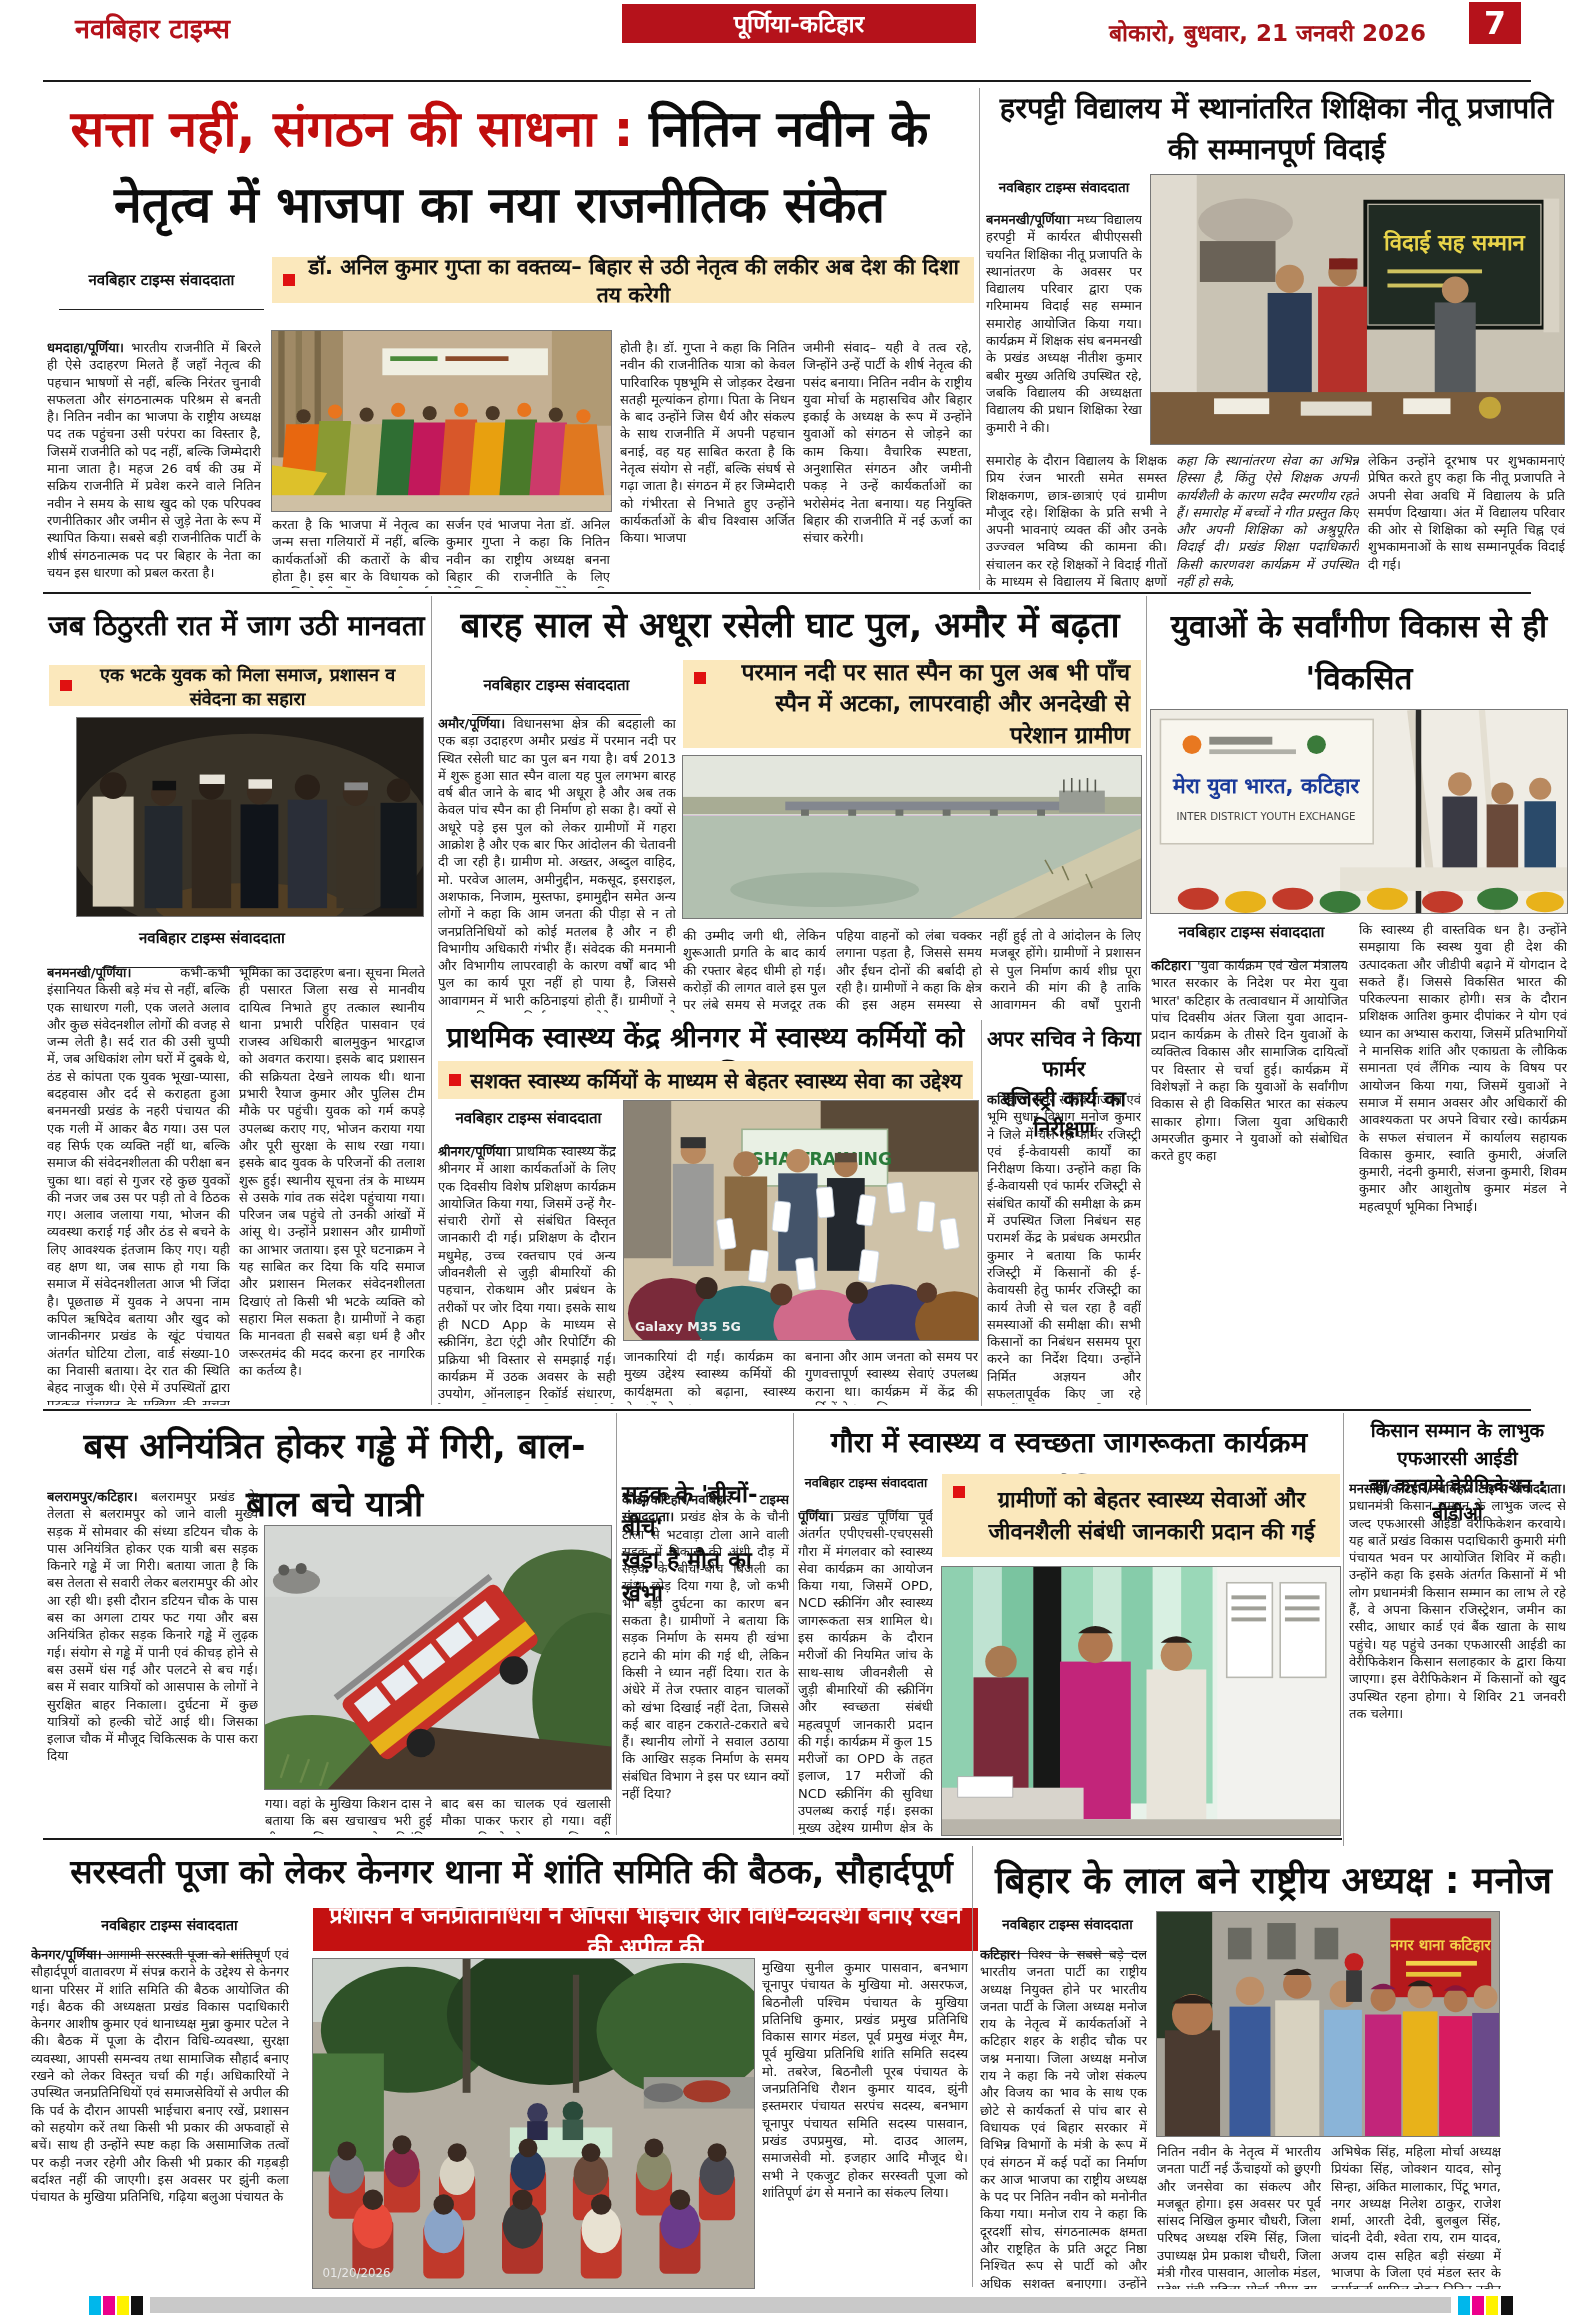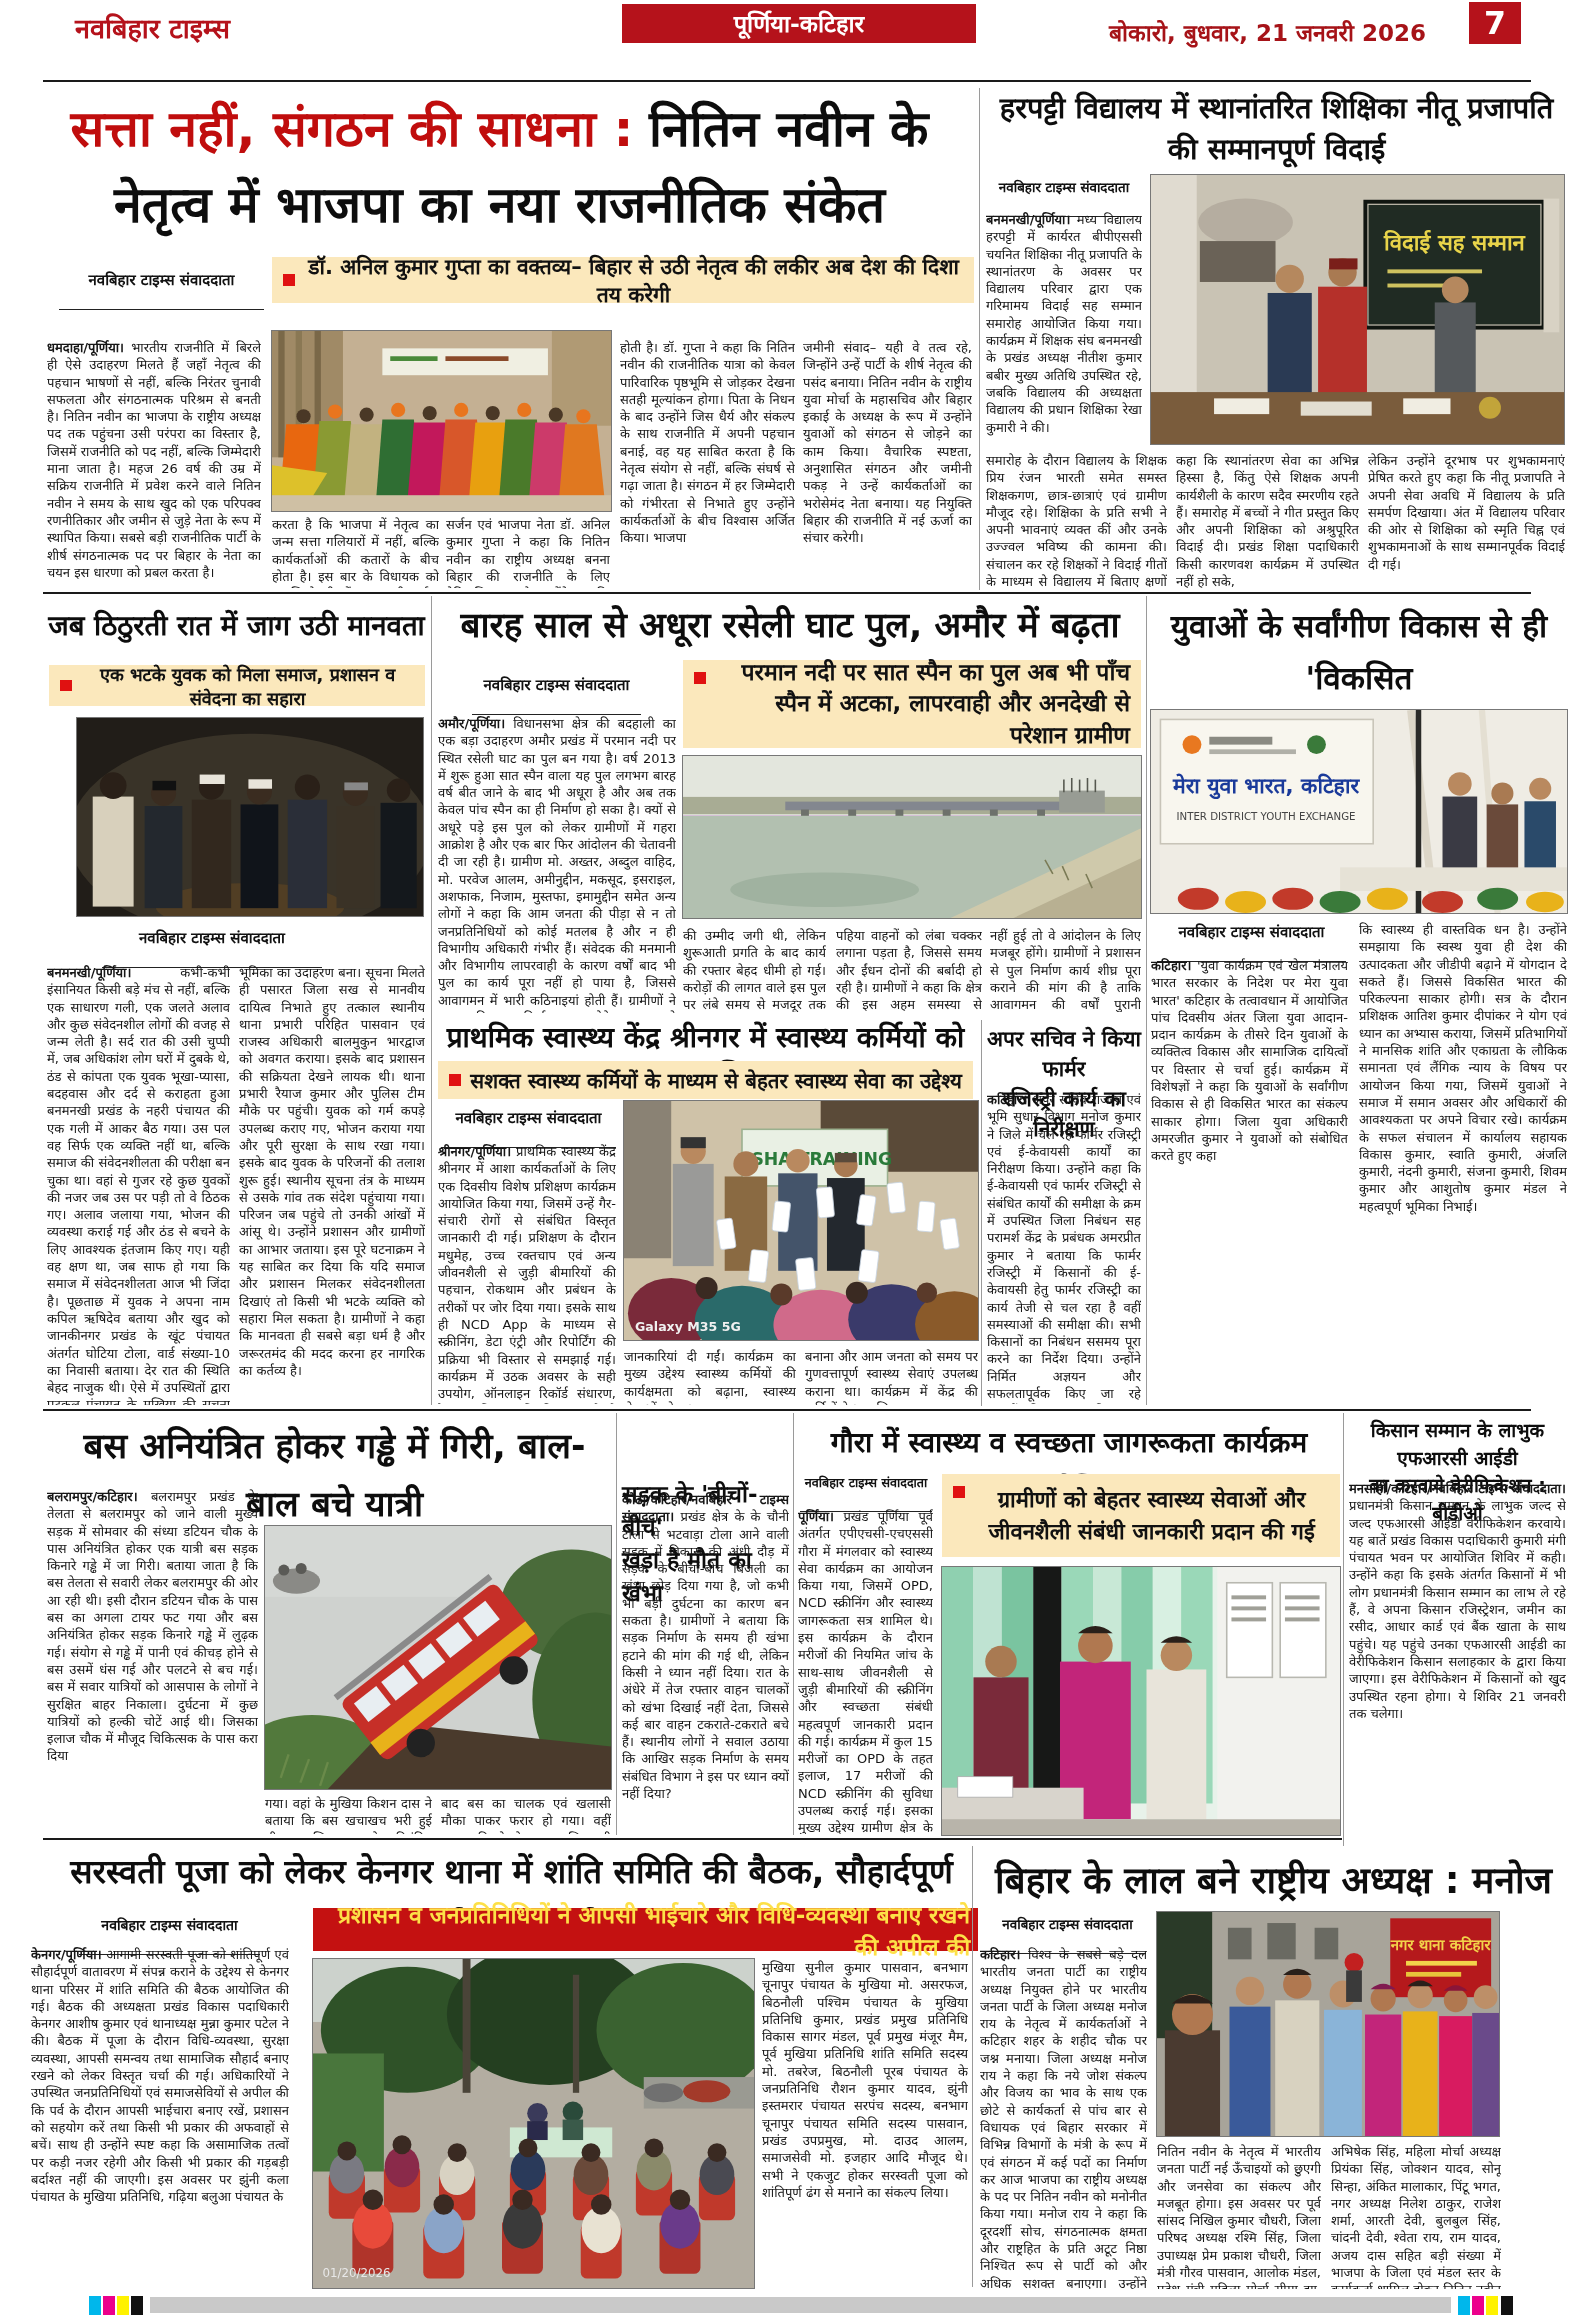--- a/index.html
+++ b/index.html
@@ -8,22 +8,22 @@
   .abs{position:absolute;}
   .h{position:absolute;font-weight:bold;color:#0d0d0d;text-align:center;}
   .col{position:absolute;font-size:13px;line-height:17.3px;text-align:justify;color:#161616;overflow:hidden;}
   .col .dl{font-weight:bold;}
   .byline{position:absolute;font-weight:bold;font-size:15px;text-align:center;color:#111;
           border-bottom:1.6px solid #222;padding-bottom:20px;}
   .kick{position:absolute;background:#fbe8bc;font-weight:bold;color:#111;
         display:flex;align-items:center;gap:9.4px;padding:3.1px 11px;box-sizing:border-box;}
   .kick .sq{width:11.8px;height:11.8px;background:#e01111;flex:0 0 auto;}
   .kick .kt{flex:1;text-align:center;}
-  .redbar{position:absolute;background:#c41111;color:#fde047;font-weight:bold;
-          display:flex;align-items:center;justify-content:center;text-align:right;box-sizing:border-box;padding:3.1px 7.9px;}
+  .redbar{position:absolute;background:#c41111;color:#ffffff;font-weight:bold;
+          display:flex;align-items:center;justify-content:center;text-align:center;box-sizing:border-box;padding:3.1px 7.9px;}
   .vr{position:absolute;width:1.2px;background:#9a9a9a;}
   .hr{position:absolute;height:2px;background:#1a1a1a;}
   .photo{position:absolute;overflow:hidden;background:#d946ef;outline:0.8px solid #777;}
   .photo svg{display:block;width:100%;height:100%;}
   .cbar{position:absolute;}
 </style>
 </head>
 <body>
 
 <div id="page">
@@ -130,21 +130,21 @@
         <rect x="320" y="284" width="60" height="20" fill="#f0ede2"></rect>
         <circle cx="430" cy="296" r="14" fill="#c2a43a"></circle>
     </svg>
   </div>
 
   <div class="col" style="left:986px;top:211px;width:156px;height:233px;">
     <span class="dl">बनमनखी/पूर्णिया।</span>
     <span>मध्य विद्यालय हरपट्टी में कार्यरत बीपीएससी चयनित शिक्षिका नीतू प्रजापति के स्थानांतरण के अवसर पर विद्यालय परिवार द्वारा एक गरिमामय विदाई सह सम्मान समारोह आयोजित किया गया। कार्यक्रम में शिक्षक संघ बनमनखी के प्रखंड अध्यक्ष नीतीश कुमार बबीर मुख्य अतिथि उपस्थित रहे, जबकि विद्यालय की अध्यक्षता विद्यालय की प्रधान शिक्षिका रेखा कुमारी ने की।</span>
   </div>
   <div class="col" style="left:986px;top:452px;width:181px;height:137px;">समारोह के दौरान विद्यालय के शिक्षक प्रिय रंजन भारती समेत समस्त शिक्षकगण, छात्र-छात्राएं एवं ग्रामीण मौजूद रहे। शिक्षिका के प्रति सभी ने अपनी भावनाएं व्यक्त कीं और उनके उज्ज्वल भविष्य की कामना की। संचालन कर रहे शिक्षकों ने विदाई गीतों के माध्यम से विद्यालय में बिताए क्षणों को याद किया। उन्होंने</div>
-  <div class="col" style="left:1176px;top:452px;width:183px;height:137px;">कहा कि स्थानांतरण सेवा का अभिन्न हिस्सा है, किंतु ऐसे शिक्षक अपनी कार्यशैली के कारण सदैव स्मरणीय रहते हैं। समारोह में बच्चों ने गीत प्रस्तुत किए और अपनी शिक्षिका को अश्रुपूरित विदाई दी। प्रखंड शिक्षा पदाधिकारी किसी कारणवश कार्यक्रम में उपस्थित नहीं हो सके,</div>
+  <div class="col" style="left:1176px;top:452px;width:183px;height:137px;font-style:italic;">कहा कि स्थानांतरण सेवा का अभिन्न हिस्सा है, किंतु ऐसे शिक्षक अपनी कार्यशैली के कारण सदैव स्मरणीय रहते हैं। समारोह में बच्चों ने गीत प्रस्तुत किए और अपनी शिक्षिका को अश्रुपूरित विदाई दी। प्रखंड शिक्षा पदाधिकारी किसी कारणवश कार्यक्रम में उपस्थित नहीं हो सके,</div>
   <div class="col" style="left:1368px;top:452px;width:197px;height:137px;">लेकिन उन्होंने दूरभाष पर शुभकामनाएं प्रेषित करते हुए कहा कि नीतू प्रजापति ने अपनी सेवा अवधि में विद्यालय के प्रति समर्पण दिखाया। अंत में विद्यालय परिवार की ओर से शिक्षिका को स्मृति चिह्न एवं शुभकामनाओं के साथ सम्मानपूर्वक विदाई दी गई।</div>
 
   <div class="hr" style="left:43px;top:592px;width:1488px;"></div>
 
   <div class="h" style="left:47px;top:598px;width:379px;font-size:27.6px;line-height:55px;">जब ठिठुरती रात में जाग उठी मानवता</div>
   <div class="kick" style="left:49px;top:665px;width:376px;height:41px;font-size:18px;">
     <span class="sq"></span>
     <span class="kt">एक भटके युवक को मिला समाज, प्रशासन व संवेदना का सहारा</span>
   </div>
 

